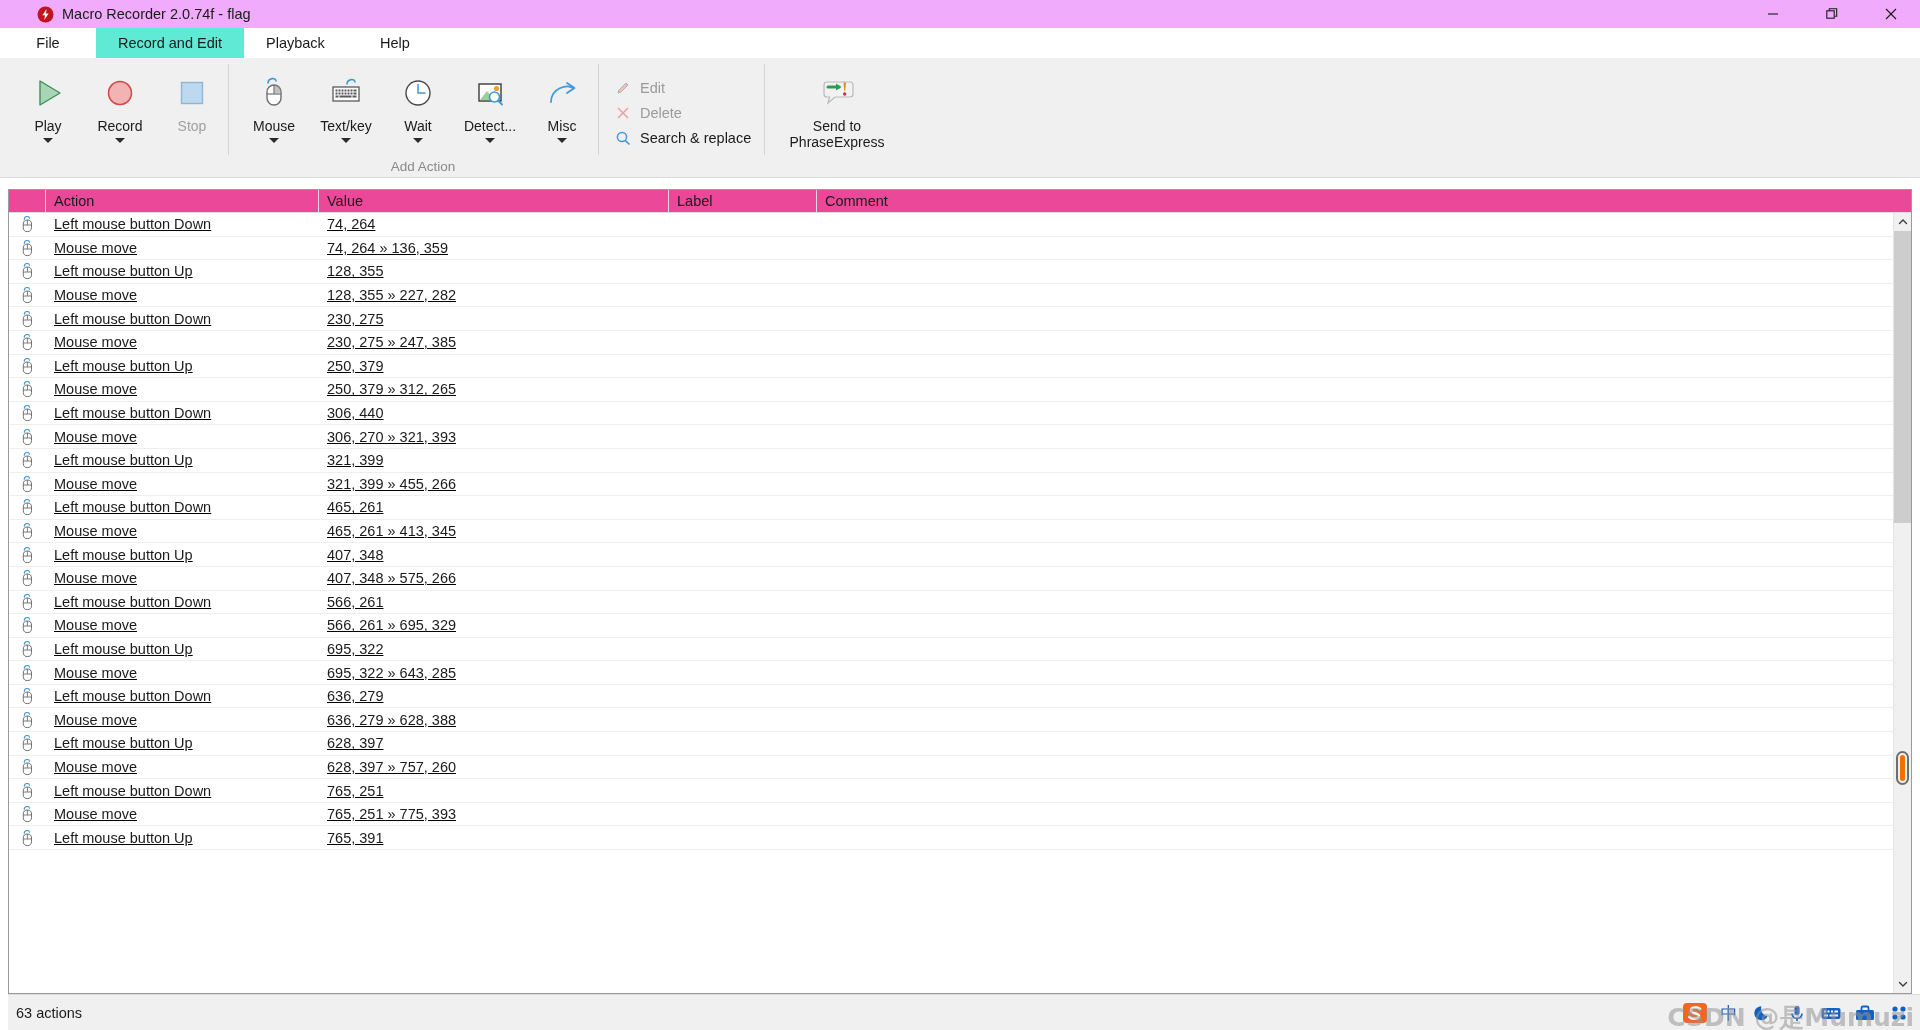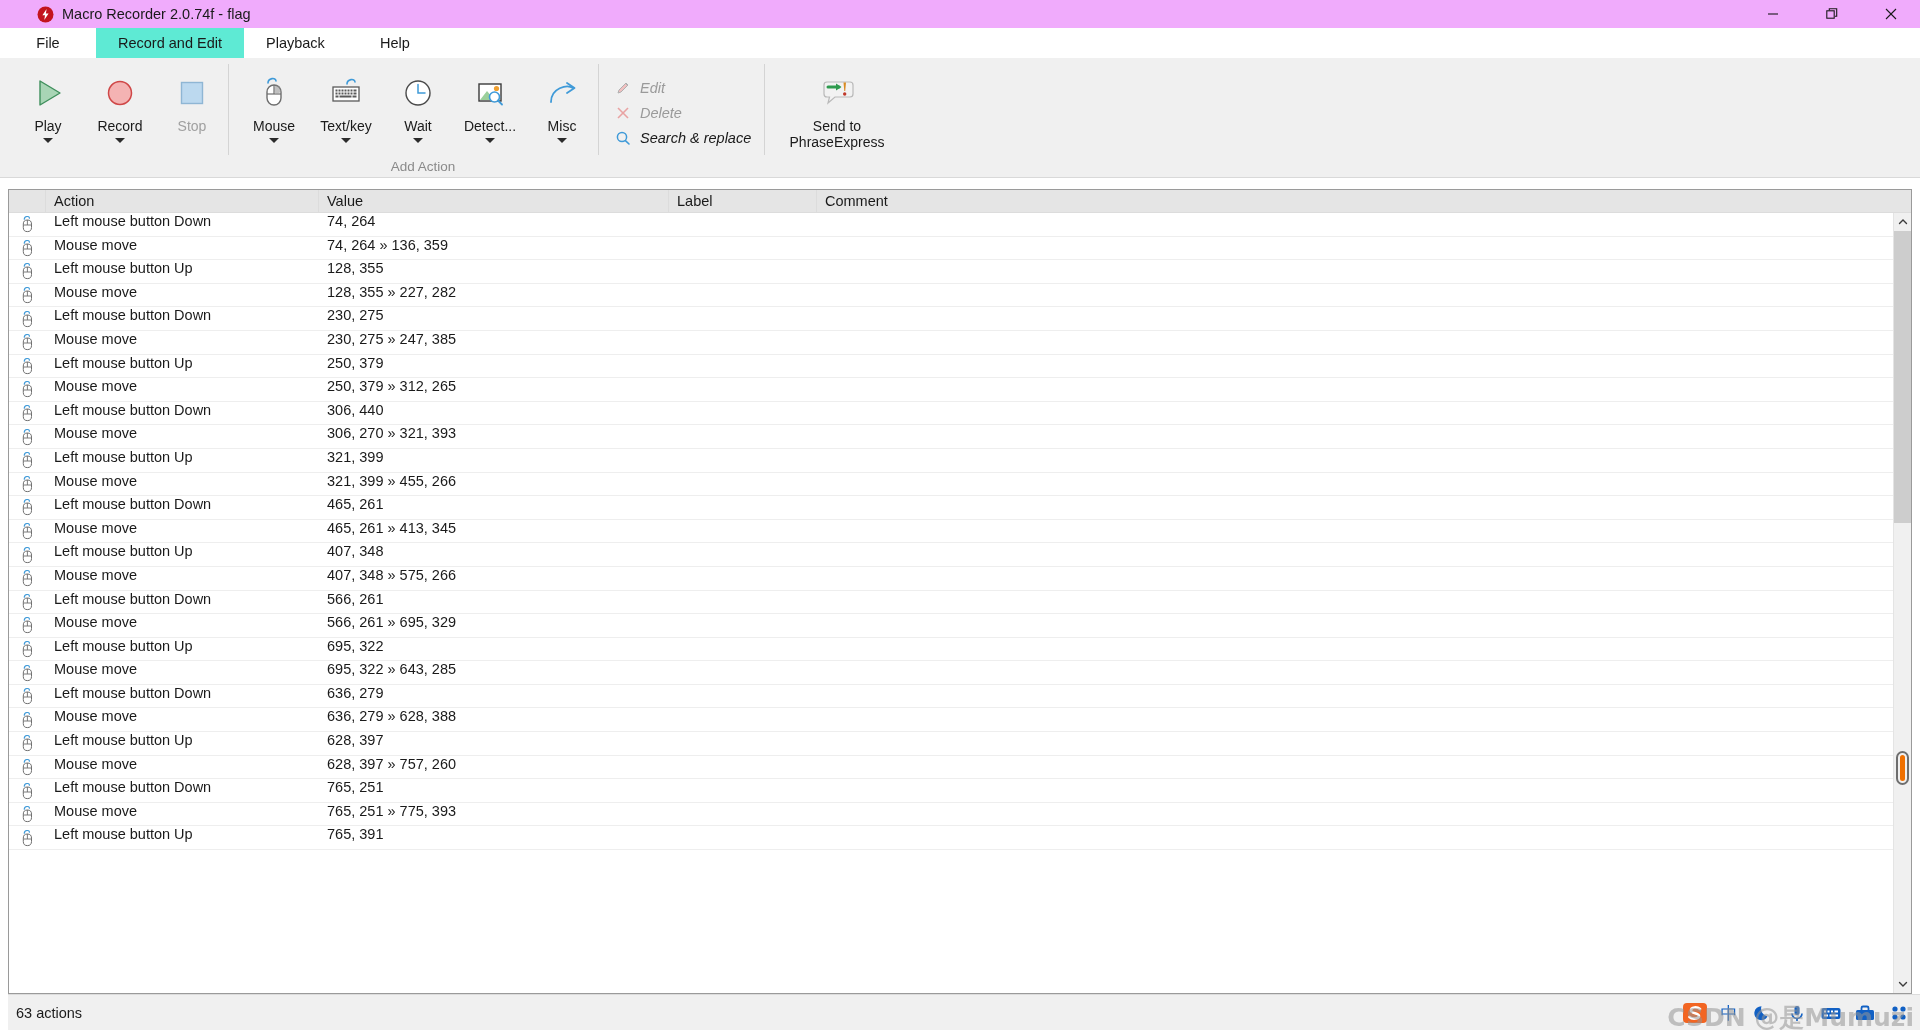--- a/index.html
+++ b/index.html
@@ -151,21 +151,21 @@
     bottom: 36px;
     border: 1px solid #9a9a9a;
     background: #ffffff;
     display: flex;
     flex-direction: column;
     overflow: hidden;
   }
   .thead {
     display: flex;
     height: 23px;
-    background: #e5e5e5;
+    background: #ec4899;
     border-bottom: 1px solid #dcdcdc;
     flex: 0 0 auto;
   }
   .th {
     font-size: 14.5px;
     color: #1a1a1a;
     display: flex; align-items: center;
     padding-left: 8px;
     border-right: 1px solid #dcdcdc;
     cursor: default;
@@ -179,22 +179,24 @@
   .th.c-com   { flex: 1 1 auto; border-right: none; }
 
   .tbody {
     flex: 1 1 auto;
     overflow: hidden;
     position: relative;
   }
   .trow {
     display: flex;
     height: 23.6px;
+    align-items: center;
     border-bottom: 1px solid #eeeeee;
     cursor: default;
+    text-decoration: underline;
   }
   .td {
     font-size: 14.5px;
     color: #1a1a1a;
     white-space: nowrap;
     overflow: hidden;
     padding-left: 8px;
   }
   .td.c-icon {
     width: 37px; padding-left: 0;
@@ -444,21 +446,21 @@
           <path d="M22 7 L29.5 12 L22 17" fill="none" stroke="#3f9ad8" stroke-width="1.8" stroke-linecap="round" stroke-linejoin="round"></path>
         </svg>
       </span>
       <span class="rlabel">Misc</span>
       <span class="rcaret"></span>
     </div>
 
     <div class="group-title">Add Action</div>
   </div>
 
-  <div class="rgroup" style="padding-left:0;font-style:italic;">
+  <div class="rgroup" style="padding-left:0;">
     <div class="cmdlist">
       <div class="cmd disabled">
         <span class="cicon">
           <svg width="16" height="16" viewBox="0 0 16 16">
             <path d="M3 13 L4 10 L11 3 L13 5 L6 12 Z" fill="#f1c0c0" stroke="#b0b0b0" stroke-width="1"></path>
             <line x1="10.5" y1="3.5" x2="12.5" y2="5.5" stroke="#b0b0b0" stroke-width="1"></line>
           </svg>
         </span>
         <span>Edit</span>
       </div>

